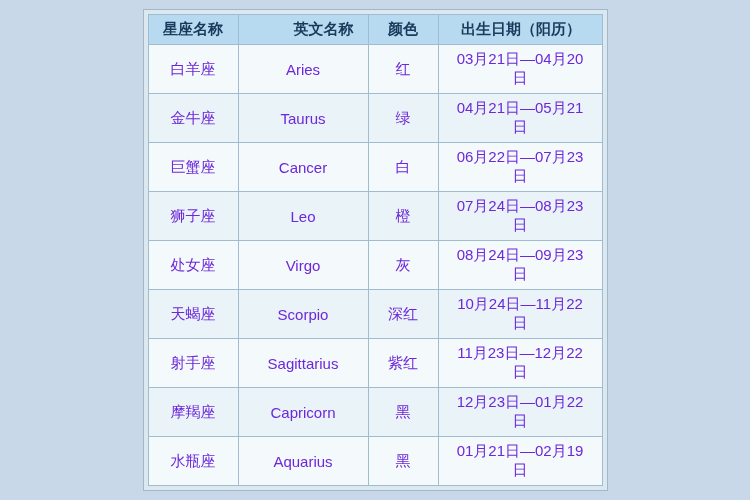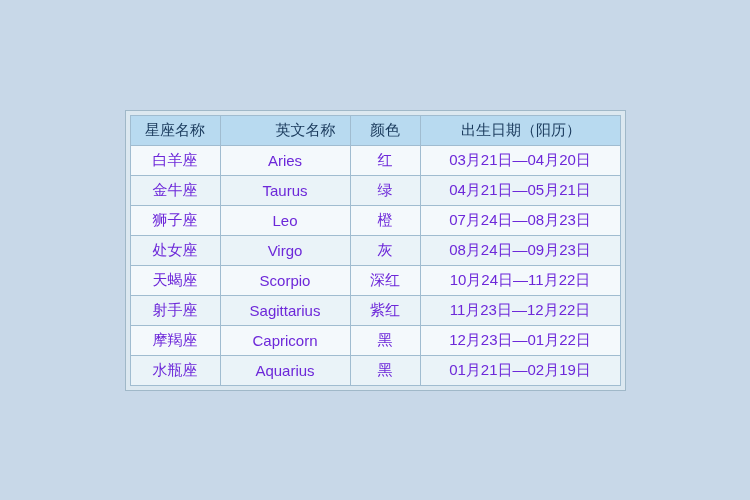--- a/index.html
+++ b/index.html
@@ -23,34 +23,34 @@
     }
     th, td {
       border: 1px solid #a0bcd0;
       padding: 5px 14px;
       text-align: center;
       font-size: 15px;
       color: #6d28d9;
     }
     thead tr th {
       background-color: #b8daf0;
-      font-weight: normal;
+      font-weight: bold;
       font-size: 15px;
       color: #1a3a5c;
     }
     tbody tr {
       background-color: #f4f9fc;
     }
     tbody tr:nth-child(even) {
       background-color: #eaf3f8;
     }
     .col-chinese { width: 90px; }
     .col-english { width: 130px; text-align: right; }
     .col-color   { width: 70px; }
-    .col-date    { width: 200px; padding-left: 16px; }
+    .col-date    { width: 164px; padding-left: 16px; }
   </style>
 </head>
 <body>
 
 <div class="table-container">
   <table>
     <thead>
       <tr>
         <th class="col-chinese">星座名称</th>
         <th class="col-english">英文名称</th>
@@ -63,20 +63,26 @@
           <td>白羊座</td>
           <td>Aries</td>
           <td>红</td>
           <td>03月21日—04月20日</td>
         </tr>
         <tr>
           <td>金牛座</td>
           <td>Taurus</td>
           <td>绿</td>
           <td>04月21日—05月21日</td>
+        </tr>
+        <tr>
+          <td>巨蟹座</td>
+          <td>Cancer</td>
+          <td>白</td>
+          <td>06月22日—07月23日</td>
         </tr>
         <tr>
           <td>狮子座</td>
           <td>Leo</td>
           <td>橙</td>
           <td>07月24日—08月23日</td>
         </tr>
         <tr>
           <td>处女座</td>
           <td>Virgo</td>

